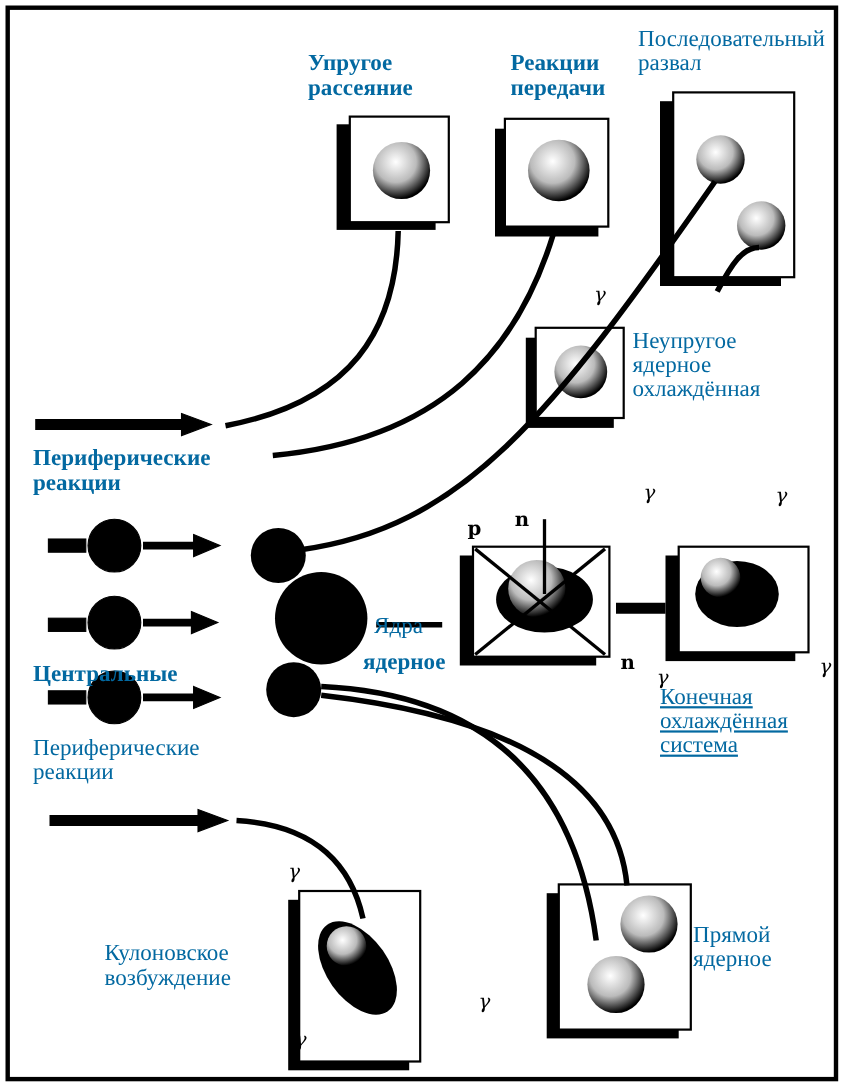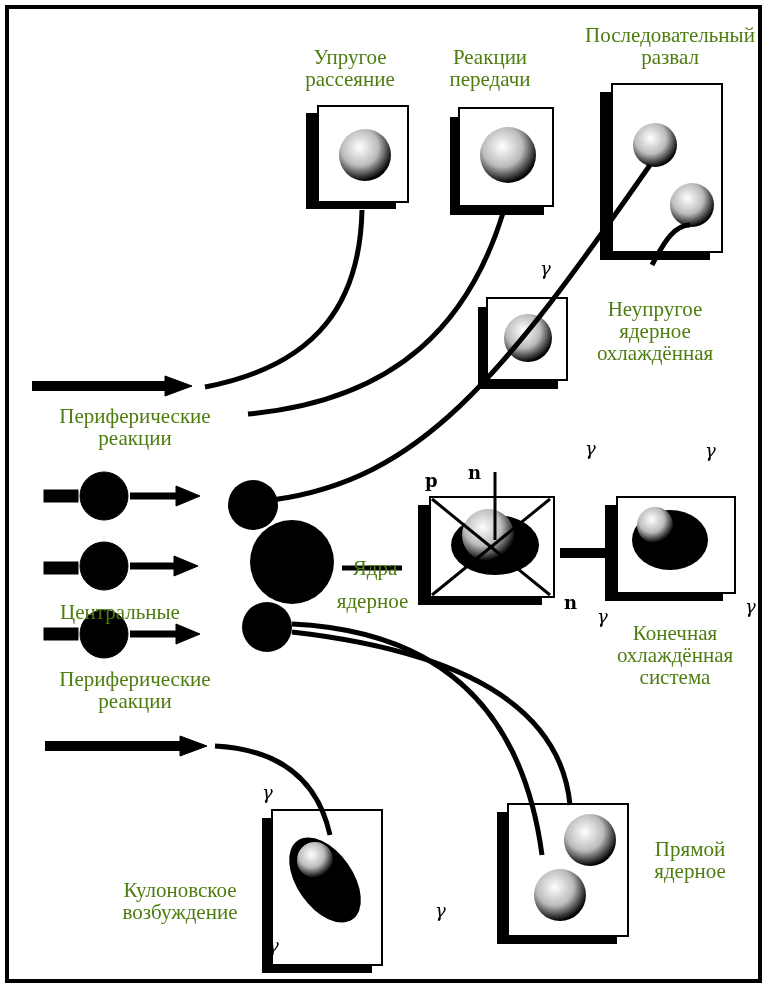--- a/index.html
+++ b/index.html
@@ -1,20 +1,20 @@
 <!DOCTYPE html>
 <html><head>
 <meta charset="utf-8">
 <style>
   html,body{margin:0;padding:0;background:#fff;}
   #stage{position:relative;width:773px;height:993px;background:#fff;overflow:hidden;}
   #frame{position:absolute;left:5px;top:5px;width:757px;height:978px;border:4px solid #000;box-sizing:border-box;}
   svg{position:absolute;left:0;top:0;}
-  .lbl{position:absolute;font-family:"Liberation Serif",serif;color:#4d7c0f;text-align:center;line-height:22px;font-size:21px;}
-  .b{font-weight:normal;}
+  .lbl{position:absolute;font-family:"Liberation Serif",serif;color:#0369a1;text-align:left;line-height:22px;font-size:21px;}
+  .b{font-weight:bold;}
   .sym{position:absolute;font-family:"DejaVu Serif",serif;font-style:italic;font-size:18px;color:#000;}
 </style>
 </head>
 <body>
 
 <div id="stage">
   <div id="frame"></div>
 
   <svg width="773" height="993">
     <defs>
@@ -109,30 +109,30 @@
     </g>
 
     <g fill="#000">
       <circle cx="253" cy="505" r="25"></circle>
         <circle cx="292" cy="562" r="42"></circle>
         <circle cx="267" cy="627" r="25"></circle>
     </g>
   </svg>
 
   <div class="lbl b" style="left:280px;top:46px;width:140px;">Упругое рассеяние</div>
-  <div class="lbl b" style="left:425px;top:46px;width:130px;">Реакции передачи</div>
+  <div class="lbl b" style="left:464px;top:46px;width:130px;">Реакции передачи</div>
   <div class="lbl" style="left:580px;top:24px;width:180px;">Последовательный развал</div>
   <div class="lbl" style="left:575px;top:298px;width:160px;">Неупругое ядерное охлаждённая</div>
   <div class="lbl b" style="left:30px;top:405px;width:210px;">Периферические реакции</div>
   <div class="lbl b" style="left:30px;top:590px;width:180px;margin-top:11px;">Центральные</div>
   <div class="lbl" style="left:30px;top:668px;width:210px;">Периферические реакции</div>
   <div class="lbl" style="left:340px;top:557px;width:70px;">Ядра</div>
   <div class="lbl b" style="left:330px;top:590px;width:85px;">ядерное</div>
-  <div class="lbl" style="left:600px;top:622px;width:150px;">Конечная охлаждённая система</div>
-  <div class="lbl" style="left:95px;top:855px;width:170px;margin-top:24px;">Кулоновское возбуждение</div>
+  <div class="lbl" style="left:600px;top:622px;width:150px;text-decoration:underline;">Конечная охлаждённая система</div>
+  <div class="lbl" style="left:95px;top:855px;width:170px;">Кулоновское возбуждение</div>
   <div class="lbl" style="left:630px;top:838px;width:120px;">Прямой ядерное</div>
 
   <span class="sym" style="left:540px;top:258px;">γ</span>
   <span class="sym" style="left:585px;top:438px;">γ</span>
   <span class="sym" style="left:425px;top:470px;font-style:normal;font-weight:bold;">p</span>
   <span class="sym" style="left:468px;top:462px;font-style:normal;font-weight:bold;">n</span>
   <span class="sym" style="left:564px;top:592px;font-style:normal;font-weight:bold;">n</span>
   <span class="sym" style="left:705px;top:440px;">γ</span>
   <span class="sym" style="left:597px;top:606px;">γ</span>
   <span class="sym" style="left:745px;top:596px;">γ</span>

